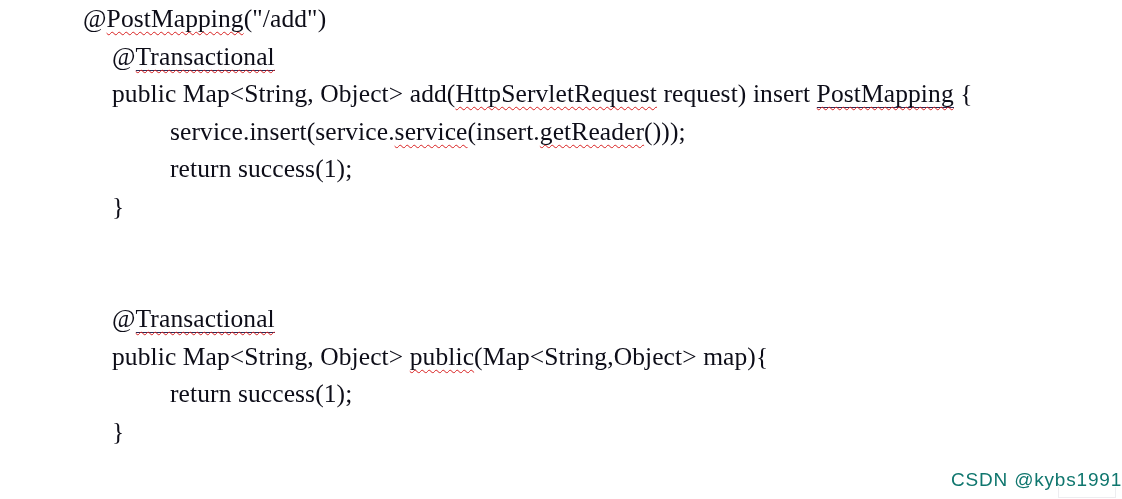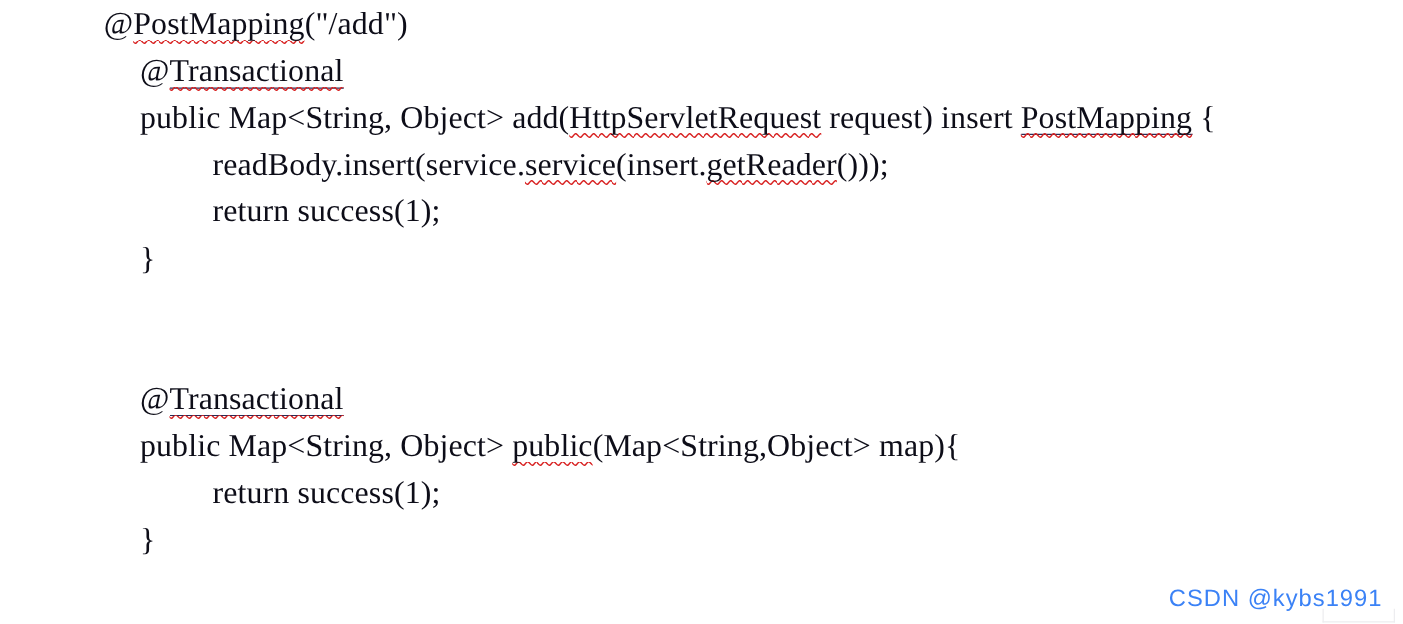--- a/index.html
+++ b/index.html
@@ -58,26 +58,26 @@
   
   .grammar {
     position: relative;
     display: inline;
     box-shadow: inset 0 -1px 0 0 #2a2a55;
     margin-top: 44px;
   }
 
   #watermark {
     position: absolute;
-    right: 16px;
+    right: 0;
     bottom: 8px;
     font-family: "Liberation Sans", "DejaVu Sans", sans-serif;
     font-size: 19px;
     letter-spacing: 0.8px;
-    color: #3b82f6;
+    color: #0f766e;
     user-select: none;
     white-space: nowrap;
   }
   #watermark-rule {
     position: absolute;
     right: 6px;
     bottom: 1px;
     width: 56px;
     height: 10px;
     border-left: 1px solid #ededf0;
@@ -85,21 +85,21 @@
     border-right: 1px solid #ededf0;
   }
 </style>
 </head>
 <body>
 
 <div id="code-document">
     <div class="code-line ind-0"><span>@</span><span class="misspelled">PostMapping</span><span>("/add")</span></div>
     <div class="code-line ind-1"><span>@</span><span class="misspelled grammar">Transactional</span></div>
     <div class="code-line ind-1"><span>public Map&lt;String, Object&gt; add(</span><span class="misspelled">HttpServletRequest</span><span> request) insert </span><span class="misspelled grammar">PostMapping</span><span> {</span></div>
-    <div class="code-line ind-2"><span>readBody.insert(service.</span><span class="misspelled">service</span><span>(insert.</span><span class="misspelled">getReader</span><span>()));</span></div>
+    <div class="code-line ind-2"><span>service.insert(service.</span><span class="misspelled">service</span><span>(insert.</span><span class="misspelled">getReader</span><span>()));</span></div>
     <div class="code-line ind-2"><span>return success(1);</span></div>
     <div class="code-line ind-1"><span>}</span></div>
     <div class="code-line ind-0 blank">&nbsp;</div>
     <div class="code-line ind-0 blank">&nbsp;</div>
     <div class="code-line ind-1"><span>@</span><span class="misspelled grammar">Transactional</span></div>
     <div class="code-line ind-1"><span>public Map&lt;String, Object&gt; </span><span class="misspelled">public</span><span>(Map&lt;String,Object&gt; map){</span></div>
     <div class="code-line ind-2"><span>return success(1);</span></div>
     <div class="code-line ind-1"><span>}</span></div>
   </div>
 

